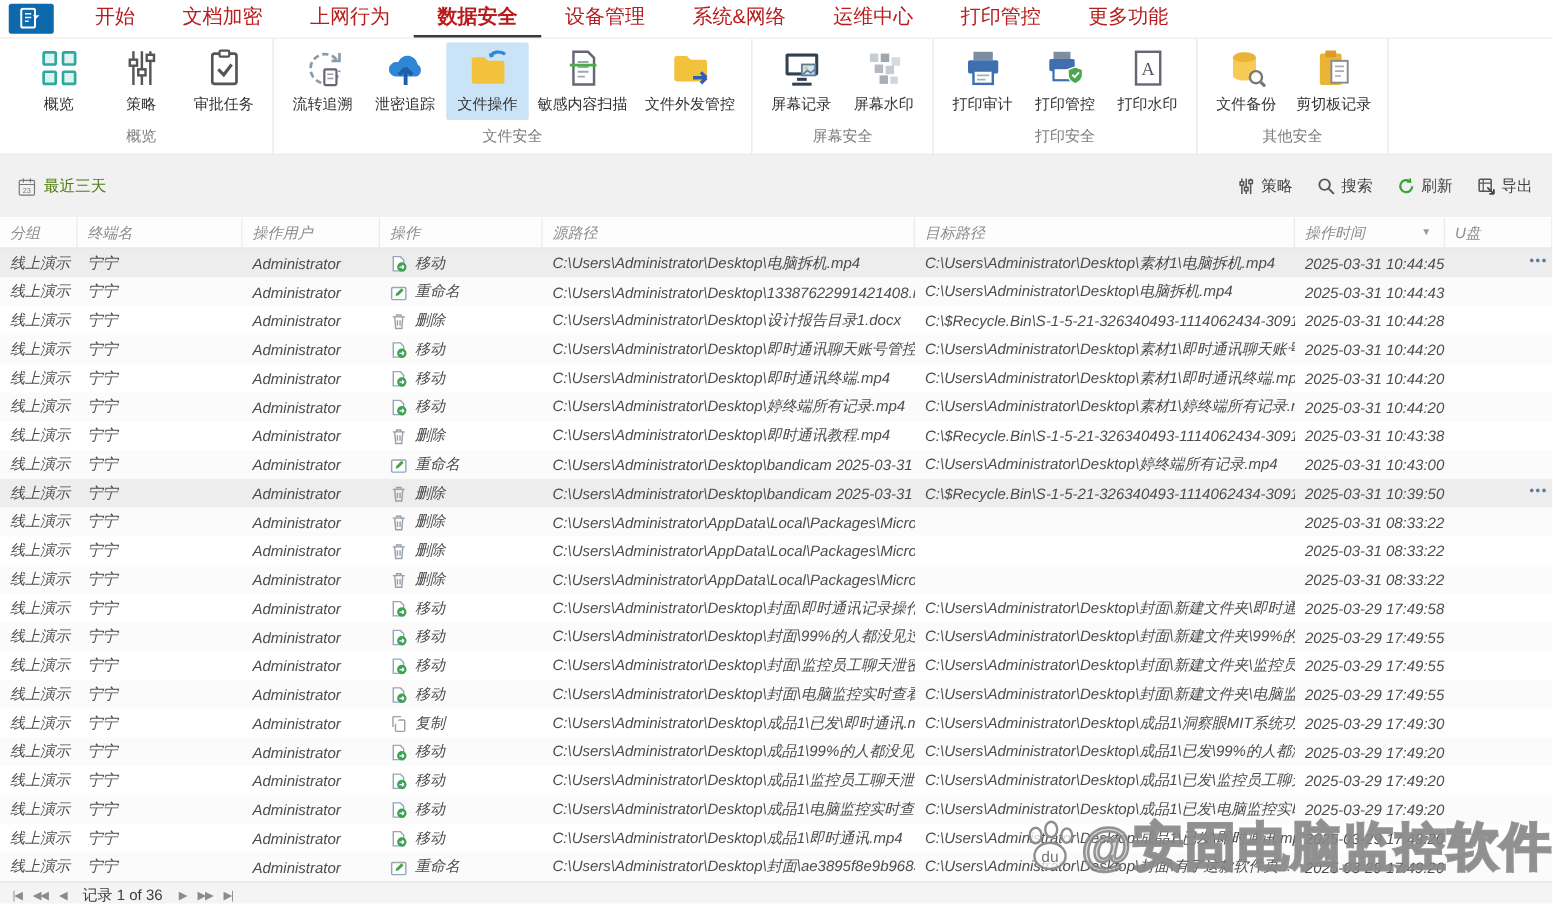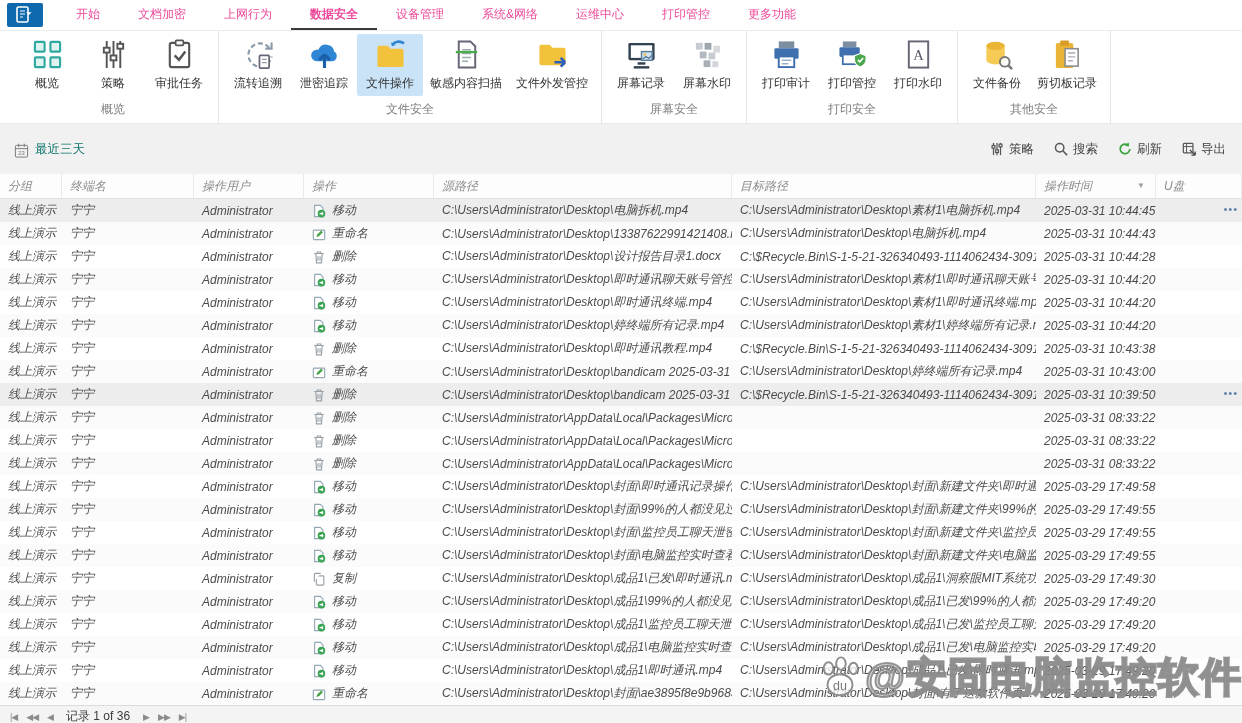--- a/index.html
+++ b/index.html
@@ -3,36 +3,36 @@
 <meta charset="utf-8">
 <style>
   html,body{margin:0;padding:0;background:#fff;}
   .window{position:relative;width:1242px;height:723px;overflow:hidden;background:#fff;
     font-family:"Liberation Sans","DejaVu Sans",sans-serif;color:#333;}
 
   
   .menubar{height:30px;display:flex;align-items:center;background:#fff;border-bottom:1px solid #ececec;padding-left:7px;}
   .appbtn{width:36px;height:24px;background:#0e68ac;border-radius:2px;display:flex;align-items:center;justify-content:center;margin-right:14px;cursor:pointer;}
   .menu-tabs{display:flex;height:100%;}
-  .tab{padding:0 19px;line-height:28px;font-size:12px;color:#ec4899;cursor:pointer;white-space:nowrap;}
+  .tab{padding:0 19px;line-height:28px;font-size:16px;color:#b91c1c;cursor:pointer;white-space:nowrap;}
   .tab.active{border-bottom:2px solid #3a3a3a;font-weight:bold;}
 
   
   .ribbon{height:92px;display:flex;background:#fff;padding-left:8px;}
   .rgroup{display:flex;flex-direction:column;border-right:1px solid #e6e6e6;padding:3px 6px 0 6px;}
   .rbtns{display:flex;flex:1;align-items:flex-start;}
   .rbtn{min-width:52px;padding:5px 7px 4px 7px;display:flex;flex-direction:column;align-items:center;gap:5px;border-radius:2px;cursor:pointer;}
   .rbtn.active{background:#cbe3f6;}
   .rbtn svg{width:31px;height:31px;}
   .rbtn .lbl{font-size:12px;color:#333;white-space:nowrap;}
   .grp-label{text-align:center;font-size:12px;color:#7d7d7d;padding:3px 0 5px 0;}
 
   
   .toolband{height:50px;background:#f1f1f2;border-top:1px solid #e9e9e9;display:flex;align-items:center;justify-content:space-between;padding:0 16px 0 14px;}
-  .datechip{display:flex;align-items:flex-end;gap:6px;font-size:12.5px;color:#0f766e;cursor:pointer;}
+  .datechip{display:flex;align-items:center;gap:6px;font-size:12.5px;color:#4d7c0f;cursor:pointer;}
   .tb-actions{display:flex;align-items:center;gap:20px;}
   .tb-btn{display:flex;align-items:center;gap:5px;font-size:12.5px;color:#444;cursor:pointer;}
 
   
   .grid{position:relative;background:#fff;font-style:italic;}
   .thead{display:flex;height:24px;line-height:24px;background:#fdfdfd;border-bottom:1px solid #e0e0e0;color:#8c8c8c;font-size:12px;}
   .thead .cell{border-right:1px solid #ebebeb;display:flex;align-items:center;}
   .cell{padding:0 8px;box-sizing:border-box;white-space:nowrap;overflow:hidden;flex-shrink:0;}
   .c0{width:62px;}.c1{width:132px;}.c2{width:110px;}.c3{width:130px;}
   .c4{width:298px;}.c5{width:304px;}.c6{width:120px;}.c7{flex:1;width:auto;text-align:right;}

